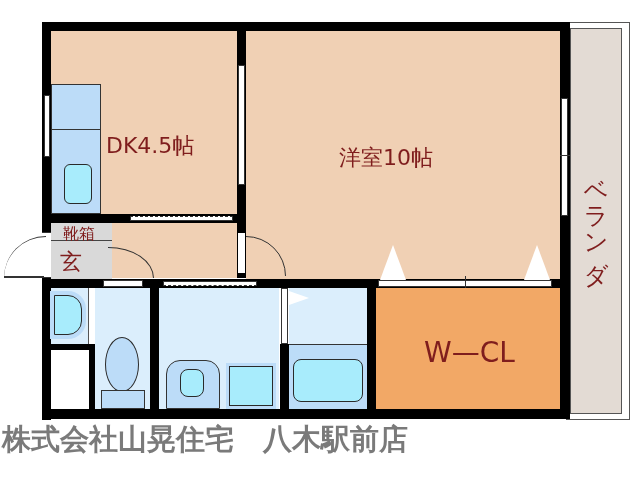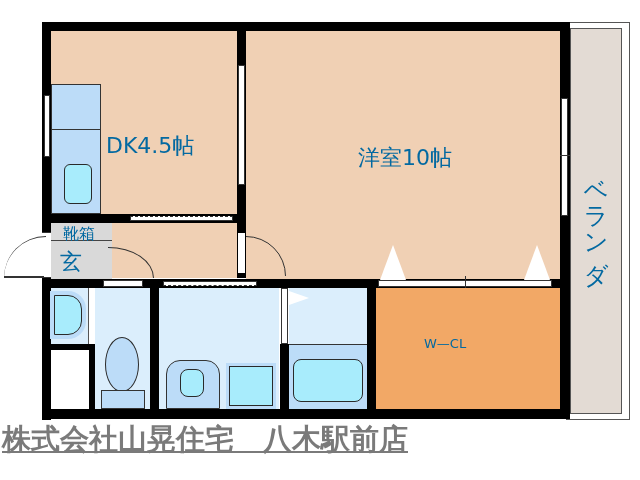--- a/index.html
+++ b/index.html
@@ -8,23 +8,23 @@
     .wall { background: #000; }
     .floor-tan { background: #f0d0b4; }
     .floor-wet { background: #dbeefc; }
     .floor-wet2 { background: #bcdcf8; }
     .floor-gray { background: #d9d9d9; }
     .floor-wcl { background: #f2a866; }
     .veranda { background: #e3dbd4; border: 1px solid #555; }
     .veranda-outer { background: #fff; border: 1px solid #555; }
     .fixture { background: #a8ecfc; border: 1px solid #2a2a2a; }
     .window { background: #fff; border: 1px solid #333; }
-    .label { color: #0369a1; white-space: nowrap; text-align: right; }
+    .label { color: #7f1d1d; white-space: nowrap; text-align: right; }
     .door-arc { border: 1.5px solid #333; background: transparent; }
-    .footer { color: #7a7a7a; font-weight: bold; font-size: 29px; letter-spacing: 0px; text-decoration: underline; }
+    .footer { color: #7a7a7a; font-weight: bold; font-size: 29px; letter-spacing: 0px; }
   </style>
 </head>
 <body>
 
 <div class="abs veranda-outer" style="left:566px;top:22px;width:64px;height:398px;"></div>
 <div class="abs veranda" style="left:570px;top:28px;width:52px;height:386px;">
   <div class="abs label" style="left:12px;top:134px;width:28px;font-size:24px;line-height:30px;writing-mode:vertical-rl;">ベランダ</div>
 </div>
 
 <div class="abs wall" style="left:42px;top:22px;width:528px;height:9px;"></div>
@@ -38,21 +38,21 @@
 <div class="abs" style="left:51px;top:129px;width:50px;height:1px;background:#333;"></div>
 <div class="abs fixture" style="left:64px;top:164px;width:28px;height:40px;border-radius:6px;"></div>
 
 <div class="abs window" style="left:44px;top:95px;width:6px;height:62px;"></div>
 <div class="abs label" style="left:106px;top:131px;font-size:22px;">DK4.5帖</div>
 
 <div class="abs wall" style="left:237px;top:22px;width:9px;height:256px;"></div>
 <div class="abs window" style="left:238px;top:65px;width:7px;height:120px;"></div>
 
 <div class="abs floor-tan" style="left:246px;top:31px;width:314px;height:248px;"></div>
-<div class="abs label" style="left:358px;top:143px;font-size:22px;">洋室10帖</div>
+<div class="abs label" style="left:339px;top:143px;font-size:22px;">洋室10帖</div>
 <div class="abs window" style="left:561px;top:98px;width:7px;height:118px;"></div>
 <div class="abs" style="left:560px;top:155px;width:10px;height:1px;background:#333;"></div>
 
 <div class="abs wall" style="left:51px;top:214px;width:190px;height:9px;"></div>
 <div class="abs window" style="left:130px;top:216px;width:103px;height:5px;border-top:1px dashed #333;"></div>
 
 <div class="abs floor-tan" style="left:112px;top:223px;width:125px;height:55px;"></div>
 <div class="abs floor-gray" style="left:51px;top:223px;width:61px;height:56px;"></div>
 <div class="abs floor-gray" style="left:51px;top:223px;width:61px;height:18px;border-bottom:1px solid #444;"></div>
 <div class="abs label" style="left:63px;top:224px;font-size:16px;">靴箱</div>
@@ -96,15 +96,15 @@
 <div class="abs fixture" style="left:293px;top:359px;width:70px;height:43px;border-radius:8px;"></div>
 <div class="abs" style="left:289px;top:291px;width:0;height:0;border-top:7px solid transparent;border-bottom:7px solid transparent;border-left:20px solid #fff;"></div>
 <div class="abs wall" style="left:367px;top:279px;width:9px;height:131px;"></div>
 
 <div class="abs wall" style="left:367px;top:279px;width:203px;height:9px;"></div>
 <div class="abs window" style="left:378px;top:280px;width:174px;height:7px;"></div>
 <div class="abs" style="left:465px;top:276px;width:1px;height:14px;background:#333;"></div>
 <div class="abs" style="left:380px;top:245px;width:0;height:0;border-left:13px solid transparent;border-right:13px solid transparent;border-bottom:35px solid #fff;"></div>
 <div class="abs" style="left:524px;top:245px;width:0;height:0;border-left:13px solid transparent;border-right:13px solid transparent;border-bottom:35px solid #fff;"></div>
 <div class="abs floor-wcl" style="left:376px;top:288px;width:184px;height:121px;"></div>
-<div class="abs label" style="left:424px;top:336px;font-size:13px;">W—CL</div>
+<div class="abs label" style="left:424px;top:336px;font-size:28px;">W—CL</div>
 
 <div class="abs footer" style="left:2px;top:420px;">株式会社山晃住宅　八木駅前店</div>
 
 </body></html>

